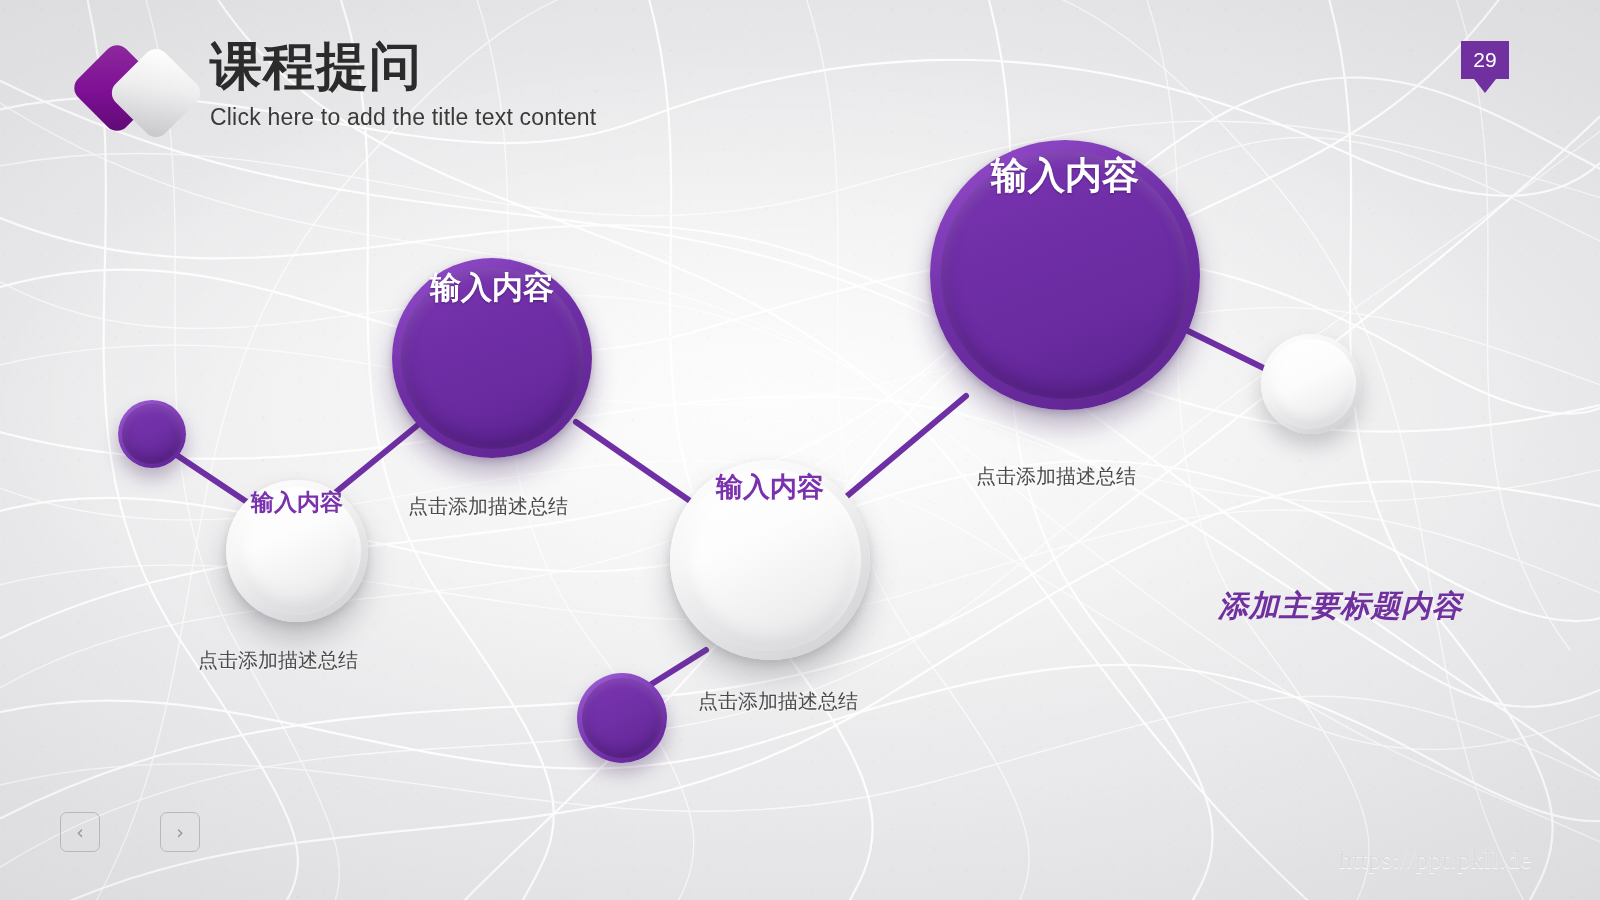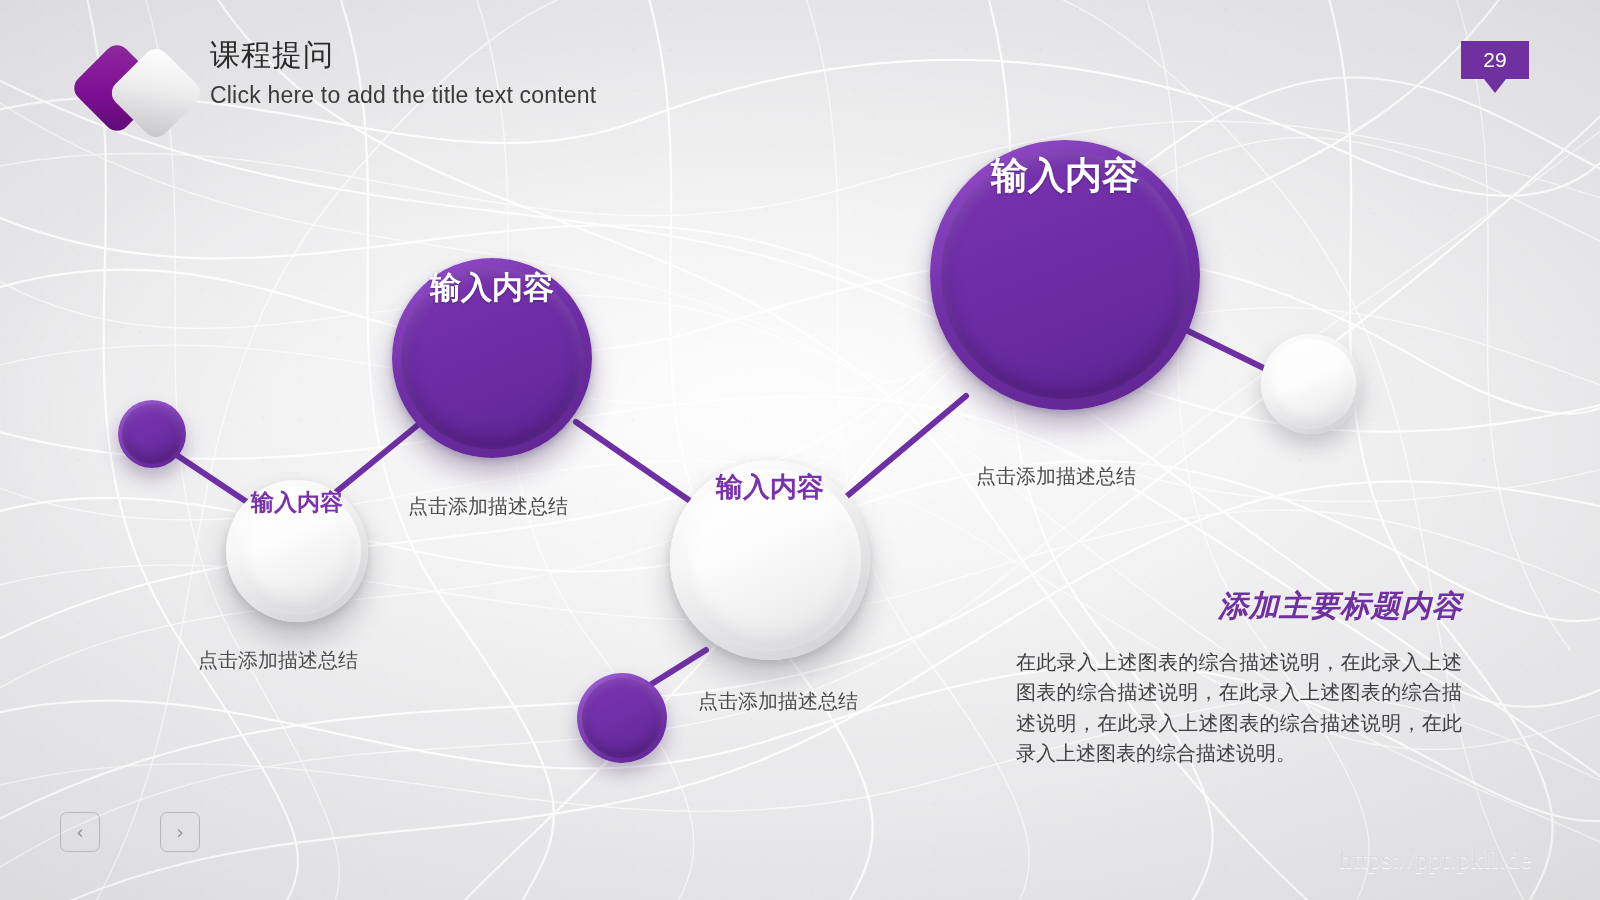--- a/index.html
+++ b/index.html
@@ -31,30 +31,30 @@
   }
   #vignette{
     position:absolute;inset:0;pointer-events:none;
     background:radial-gradient(ellipse 80% 75% at 50% 48%, rgba(255,255,255,0) 55%, rgba(150,150,155,.13) 100%);
   }
 
   
   #logo{position:absolute;left:70px;top:36px;width:135px;height:115px;}
   #title-block{position:absolute;left:210px;top:40px;}
   #slide-title{
-    font-size:30px;color:#2b2b2b;line-height:1;letter-spacing:1px;
-    font-family:"DejaVu Sans","Liberation Sans",sans-serif;font-weight:400;
+    font-size:52px;color:#2b2b2b;line-height:1;letter-spacing:1px;
+    font-family:"DejaVu Sans","Liberation Sans",sans-serif;font-weight:700;
   }
   #slide-subtitle{
     margin-top:12px;font-size:23px;color:#3a3a3a;font-weight:400;letter-spacing:.2px;
   }
 
   
   #page-badge{
-    position:absolute;left:1461px;top:41px;width:68px;height:38px;
+    position:absolute;left:1461px;top:41px;width:48px;height:38px;
     background:#7030a0;color:#fff;font-size:21px;
     display:flex;align-items:center;justify-content:center;
   }
   #page-badge:after{
     content:"";position:absolute;left:50%;top:38px;transform:translateX(-50%);
     border-left:11px solid transparent;border-right:11px solid transparent;
     border-top:14px solid #7030a0;
   }
 
   
@@ -283,21 +283,20 @@
       <div class="face" style="inset:5px;"></div>
     </div>
 
     <div class="dot dot-white" style="left:1261px;top:334px;width:100px;height:100px;">
       <div class="face" style="inset:5px;"></div>
     </div>
   </div>
 
   <div id="panel">
     <div id="panel-heading">添加主要标题内容</div>
-    <div id="panel-body">在此录入上述图表的综合描述说明，在此录入上述图表的综合描述说明，在此录入上述图表的综合描述说明，在此录入上述图表的综合描述说明，在此录入上述图表的综合描述说明。</div>
   </div>
 
   <div class="navbtn" id="nav-prev">
     <span>‹</span>
   </div>
   <div class="navbtn" id="nav-next">
     <span>›</span>
   </div>
 
   <div id="watermark">https://ppt.pkll.de</div>

